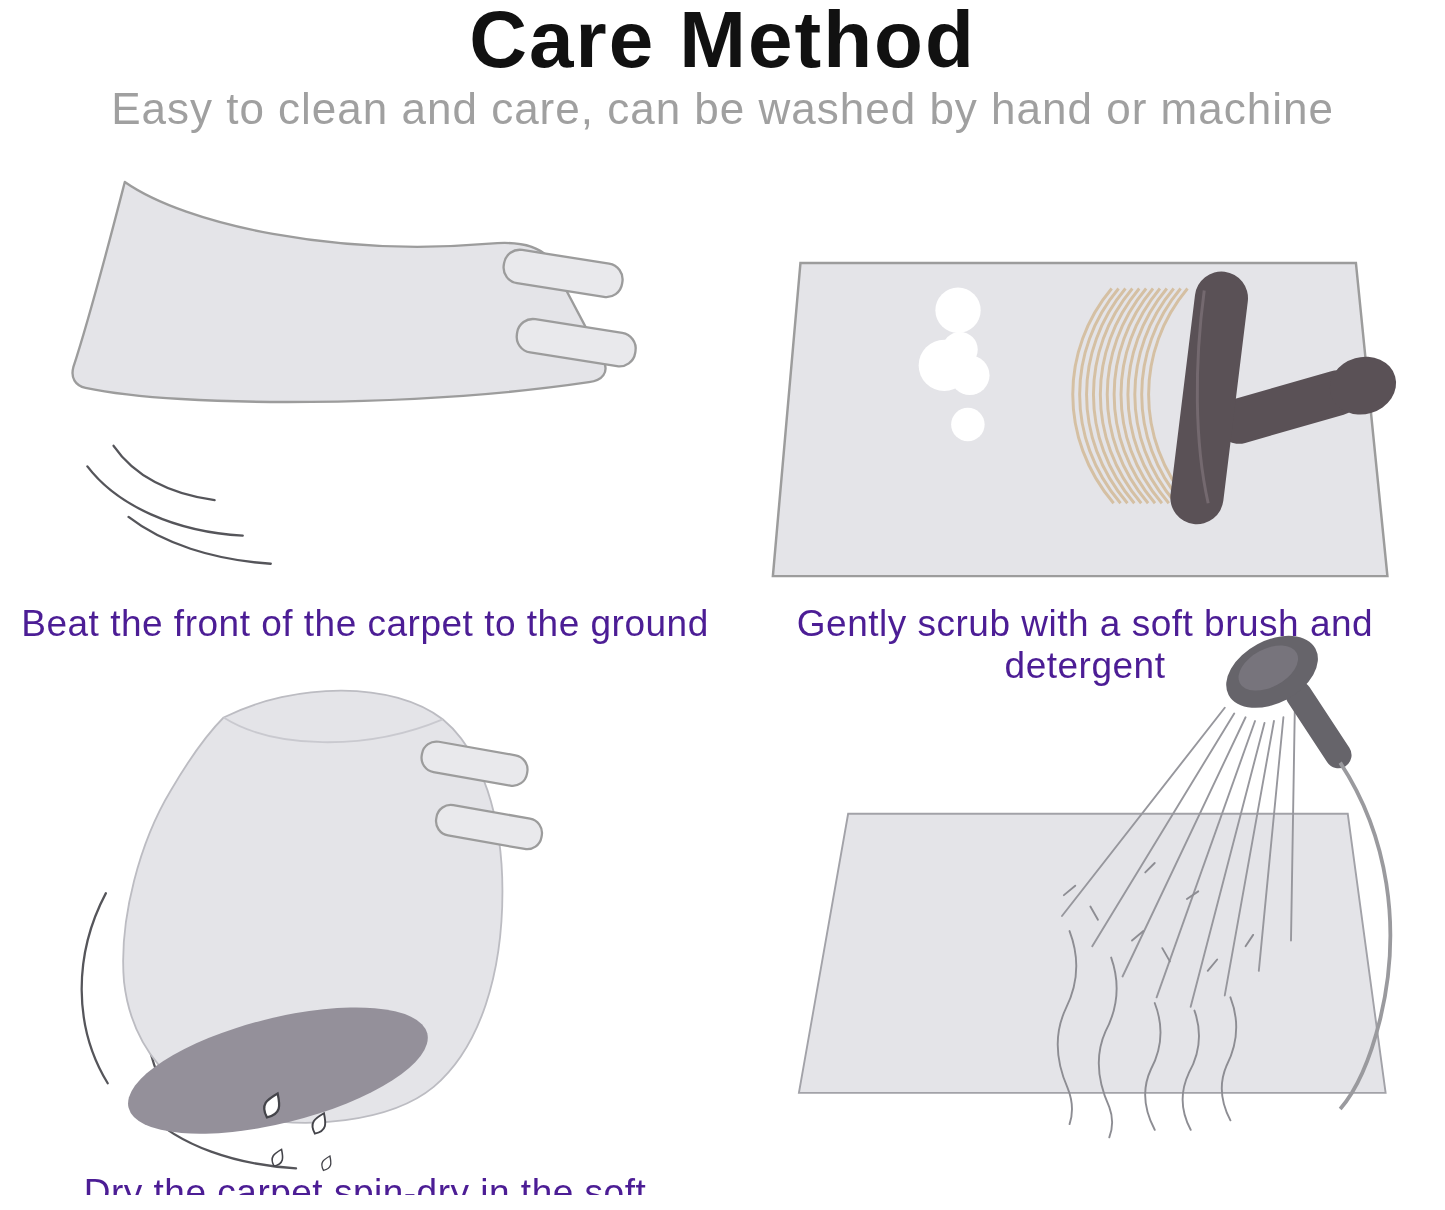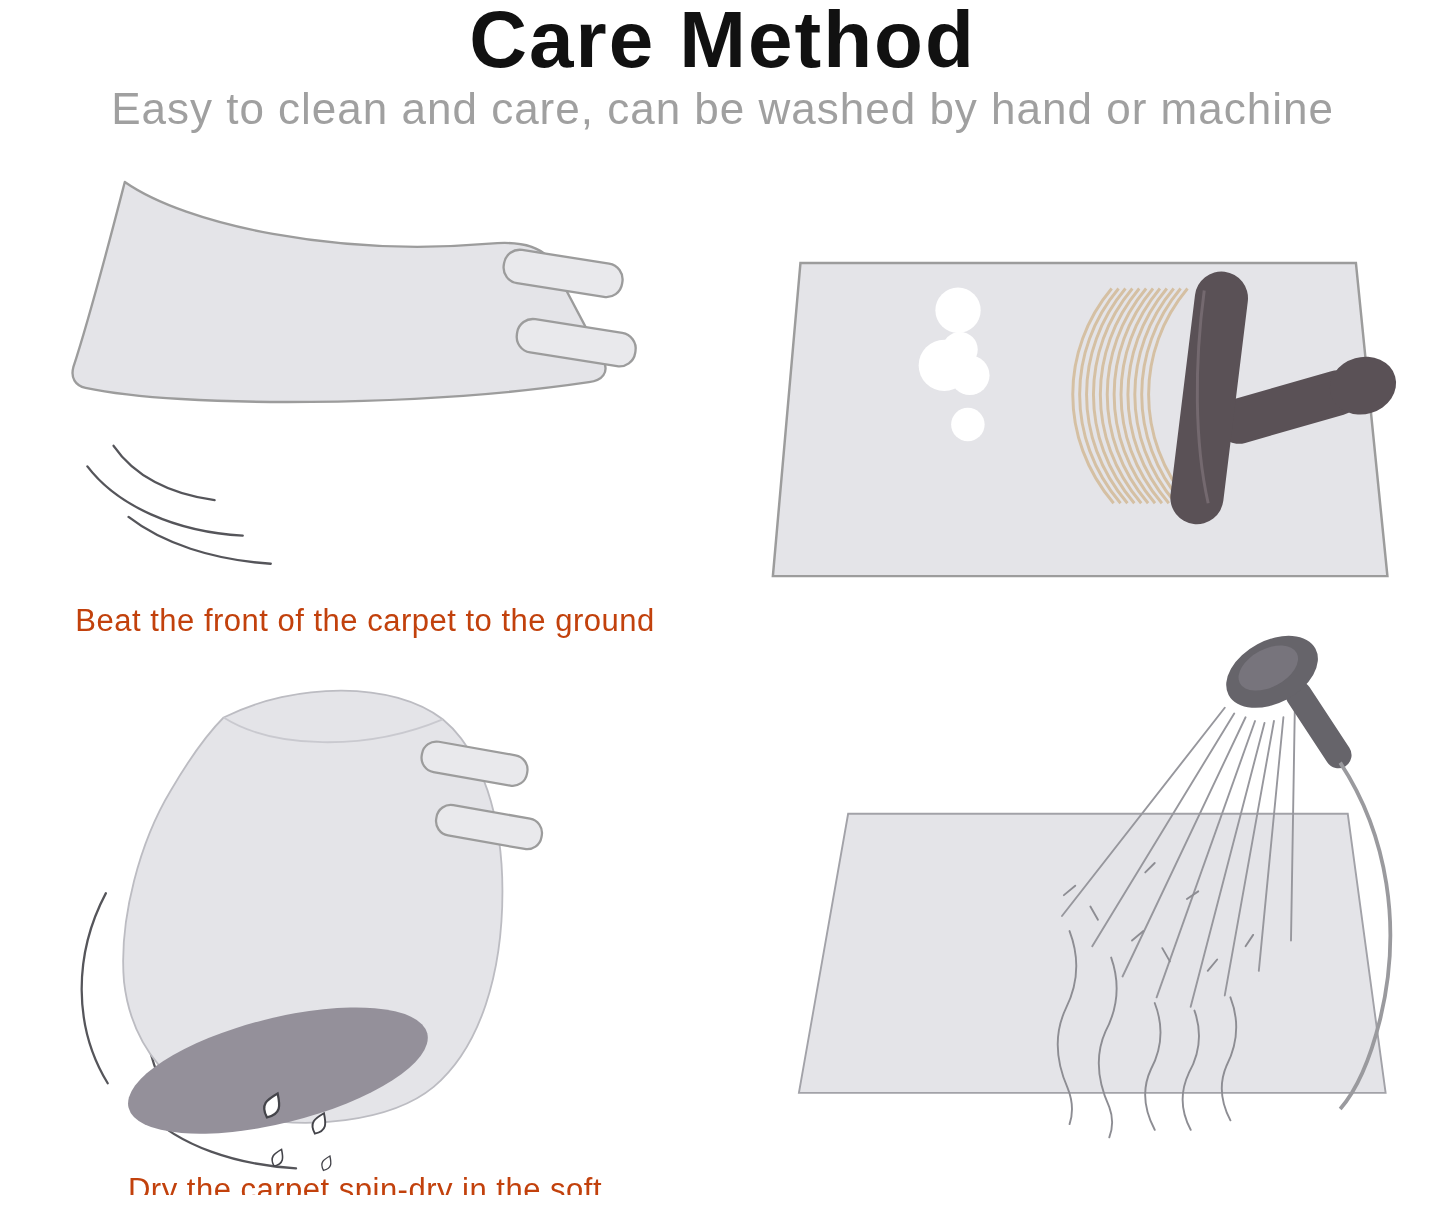--- a/index.html
+++ b/index.html
@@ -14,21 +14,21 @@
     letter-spacing:2px;
   }
   .subtitle{
     position:absolute;top:84px;left:0;width:100%;margin:0;
     text-align:center;font-size:44px;font-weight:400;color:#a0a0a0;
     letter-spacing:1px;
   }
   .fig{position:absolute;}
   .caption{
     position:absolute;margin:0;text-align:center;
-    font-size:31px;color:#c2410c;letter-spacing:0.5px;
+    font-size:37px;color:#4c1d95;letter-spacing:0.5px;
   }
   .cap1{left:0;top:603px;width:730px;}
   .cap2{left:725px;top:603px;width:720px;}
   .cap3{left:0;top:1172px;width:730px;}
   .cap4{left:725px;top:1174px;width:720px;}
   svg{display:block;}
 </style>
 </head>
 <body>
 
@@ -139,15 +139,16 @@
     </g>
     <g>
       <line x1="548" y1="84" x2="590" y2="148" stroke="#66646a" stroke-width="28" stroke-linecap="round"></line>
       <ellipse cx="520" cy="60" rx="52" ry="33" transform="rotate(-28 520 60)" fill="#66646a"></ellipse>
       <ellipse cx="516" cy="56" rx="34" ry="20" transform="rotate(-28 516 56)" fill="#77747c"></ellipse>
       <path d="M592 156 C 642 232, 658 330, 634 428 C 622 476, 606 506, 592 522" stroke="#9a9a9e" stroke-width="4" fill="none"></path>
     </g>
   </svg>
 
   <p class="caption cap1">Beat the front of the carpet to the ground</p>
+  <p class="caption cap2">Gently scrub with a soft brush and detergent</p>
   <p class="caption cap3">Dry the carpet spin-dry in the soft</p>
 
 </div>
 
 </body></html>

